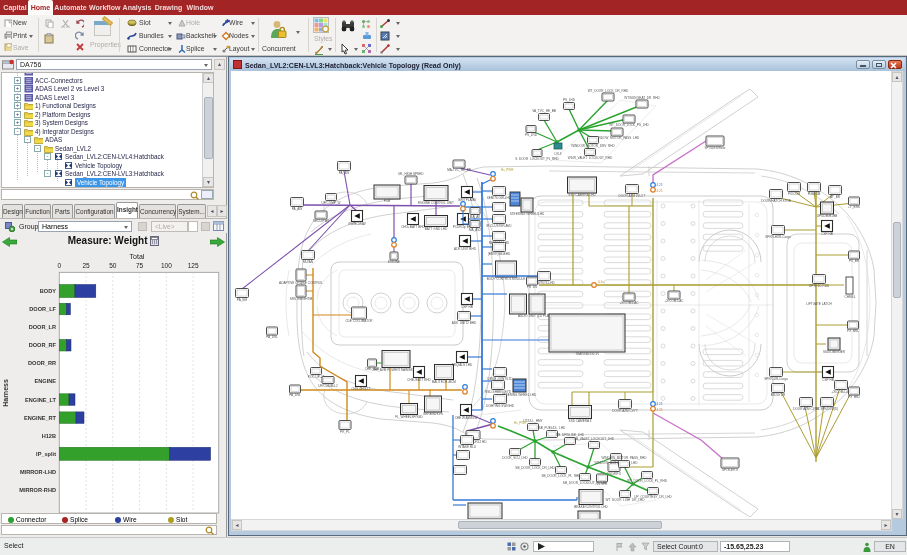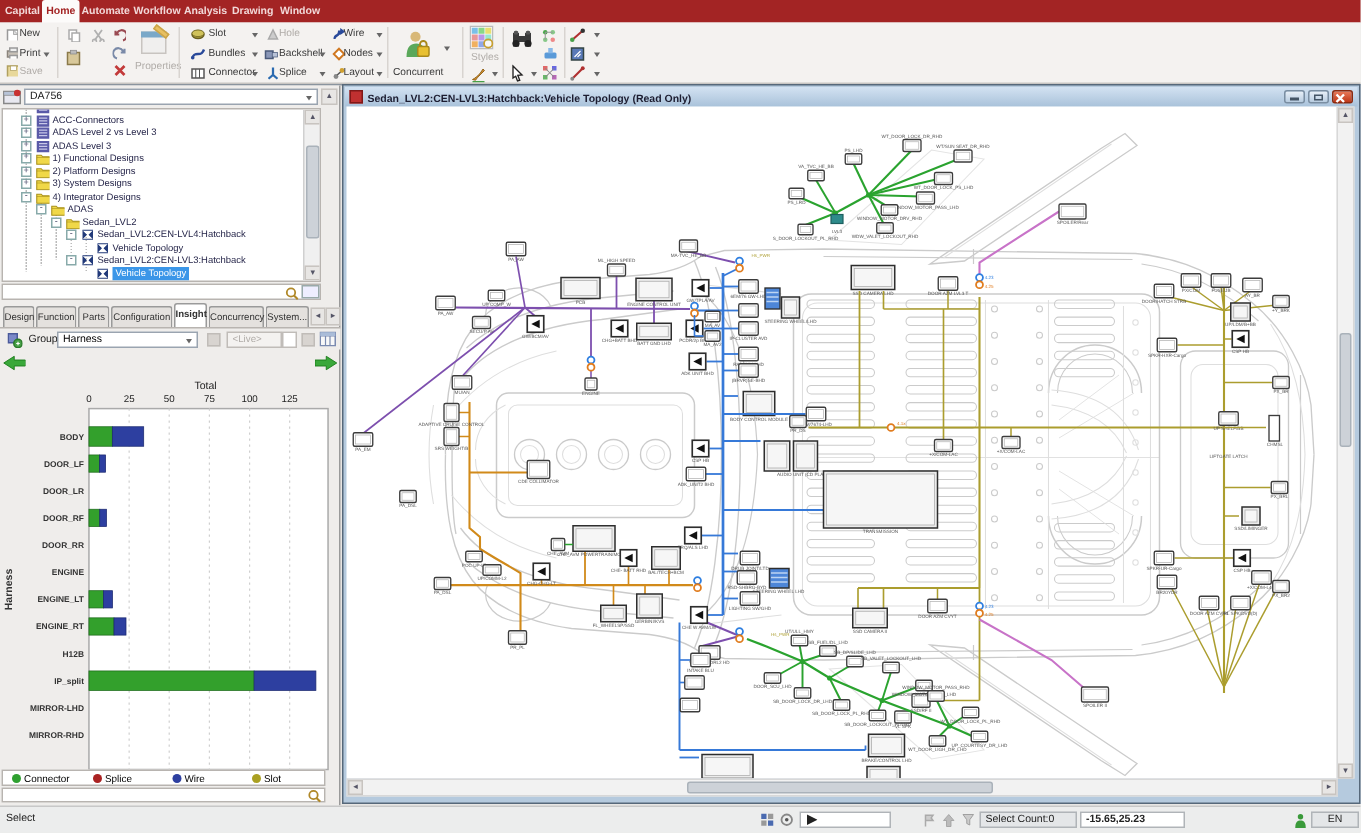--- a/index.html
+++ b/index.html
@@ -458,20 +458,25 @@
 <div style="position:absolute;left:2px;top:4px;">
         <svg width="15" height="10" viewBox="0 0 15 10" style="">
           <path d="M15,3 H7.5 V0.5 L0.5,5 L7.5,9.5 V7 H15 Z" fill="#3aa83a" stroke="#1a7a1a" stroke-width="0.6"></path>
         </svg>
       </div>
 <div style="position:absolute;left:210px;top:4px;">
         <svg width="15" height="10" viewBox="0 0 15 10" style="">
           <path d="M0,3 H7.5 V0.5 L14.5,5 L7.5,9.5 V7 H0 Z" fill="#3aa83a" stroke="#1a7a1a" stroke-width="0.6"></path>
         </svg>
       </div>
+<div style="position:absolute;left:0;top:2px;width:227px;text-align:center;font-size:10px;font-weight:bold;color:#111;">Measure: Weight <span style="display:inline-block;width:9px;height:10px;vertical-align:-2px;"><svg width="9" height="10" viewBox="0 0 9 10" style="">
+            <rect x="0.5" y="0.5" width="8" height="9" fill="#d8dde8" stroke="#667"></rect>
+            <rect x="1.5" y="1.5" width="6" height="2" fill="#fff" stroke="#889"></rect>
+            <path d="M2,5 h1 M4,5 h1 M6,5 h1 M2,7 h1 M4,7 h1 M6,7 h1" stroke="#556" stroke-width="1"></path>
+          </svg></span></div>
 </div>
 <div id="chartwrap">
       <svg width="226" height="290" viewBox="0 0 226 290" font-family="Liberation Sans, sans-serif">
 <text x="137" y="11" font-size="7" fill="#222" text-anchor="middle">Total</text>
 <text x="59.3" y="20" font-size="6.5" fill="#222" text-anchor="middle">0</text>
 <text x="86.1" y="20" font-size="6.5" fill="#222" text-anchor="middle">25</text>
 <text x="112.8" y="20" font-size="6.5" fill="#222" text-anchor="middle">50</text>
 <text x="139.6" y="20" font-size="6.5" fill="#222" text-anchor="middle">75</text>
 <text x="166.4" y="20" font-size="6.5" fill="#222" text-anchor="middle">100</text>
 <text x="193.1" y="20" font-size="6.5" fill="#222" text-anchor="middle">125</text>

